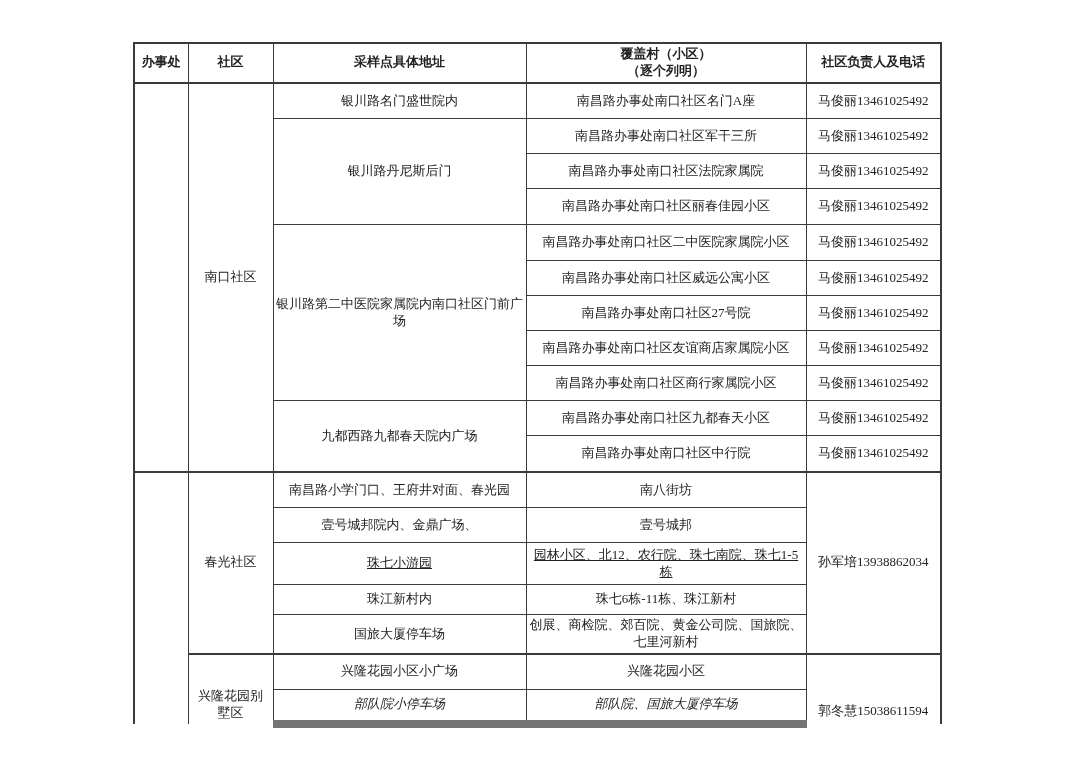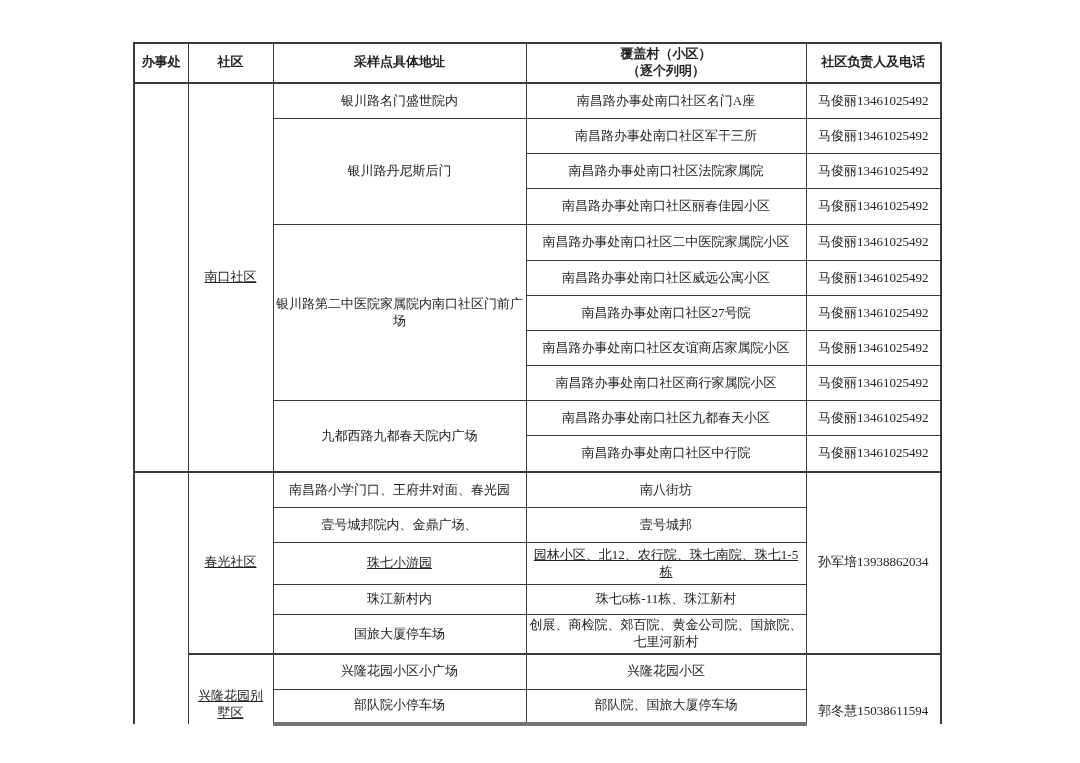--- a/index.html
+++ b/index.html
@@ -40,27 +40,27 @@
     overflow: hidden;
     word-break: break-all;
   }
   th {
     font-weight: bold;
     white-space: pre-line;
     border-bottom-width: 2px;
     font-size: 13px;
   }
   tr.sec > td { border-top-width: 2px; }
-  tr.last > td { border-bottom: 4px solid #737373; }
+  tr.last > td { border-bottom: 8px solid #737373; font-style: italic; }
   td.cut {
     border-bottom: none !important;
     vertical-align: bottom;
     padding-bottom: 4px;
   }
-  td.community { padding: 2px 6px; text-decoration: underline; }
+  td.community { padding: 2px 6px; }
   .h34 { height: 34px; padding-left: 11px; }
   .h36 { height: 36px; }
   .h35 { height: 35px; }
   .h42 { height: 42px; text-decoration: underline; }
   .h30 { height: 30px; margin-left: 48px; }
 </style>
 </head>
 <body>
 
 <table class="doc-table">

